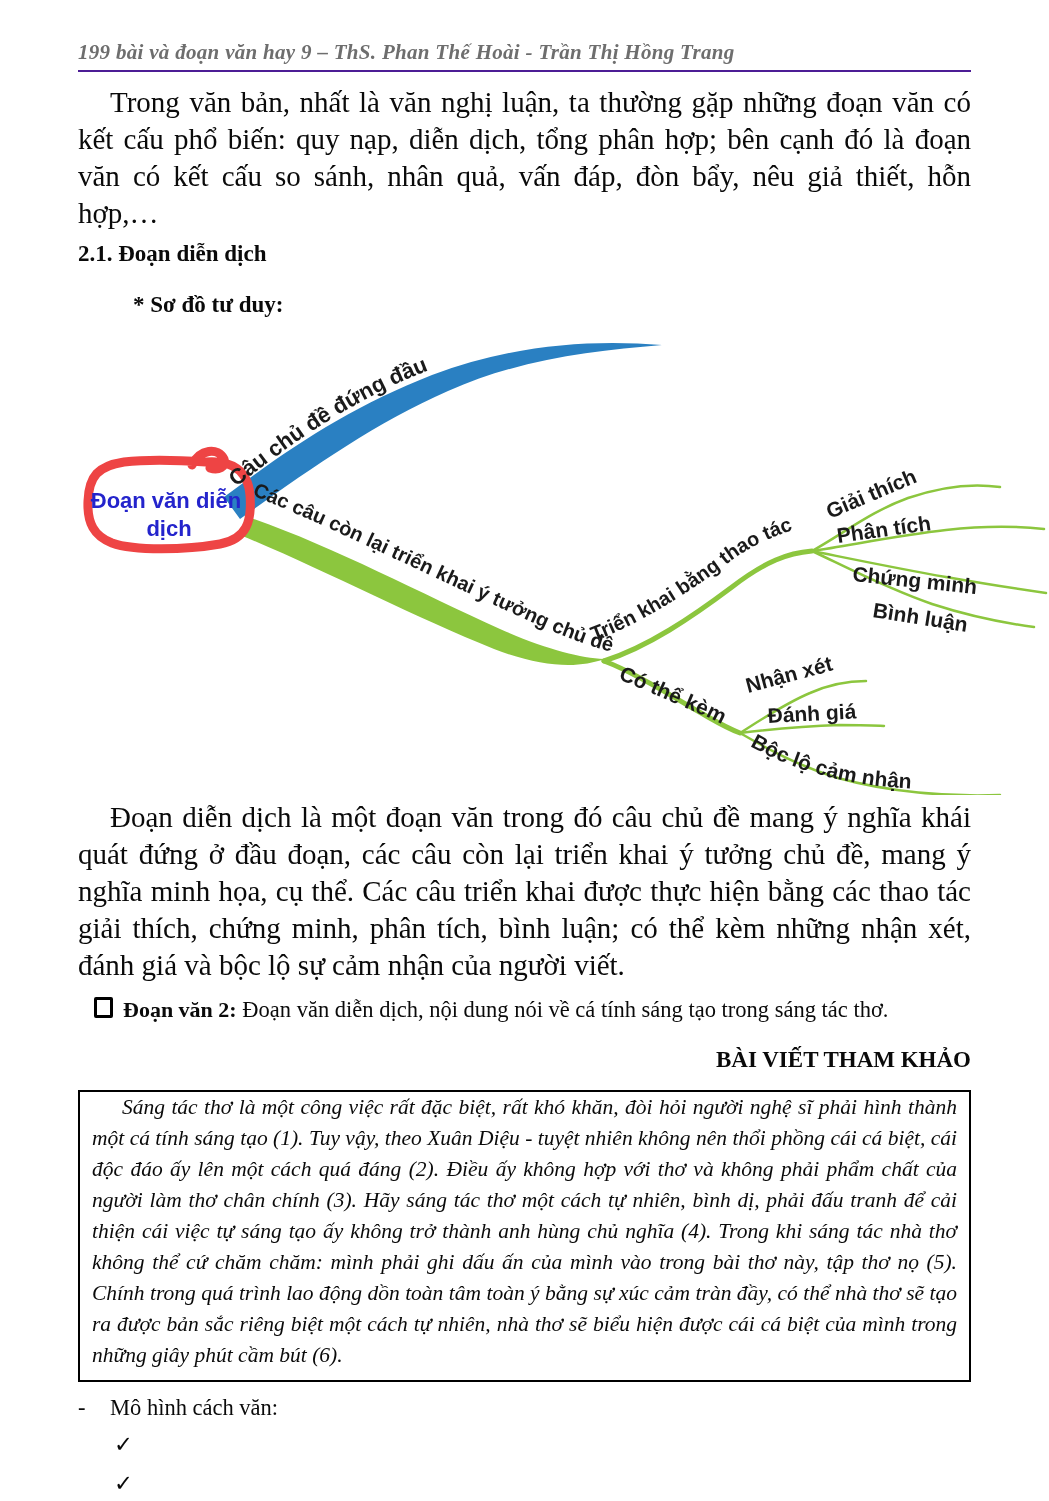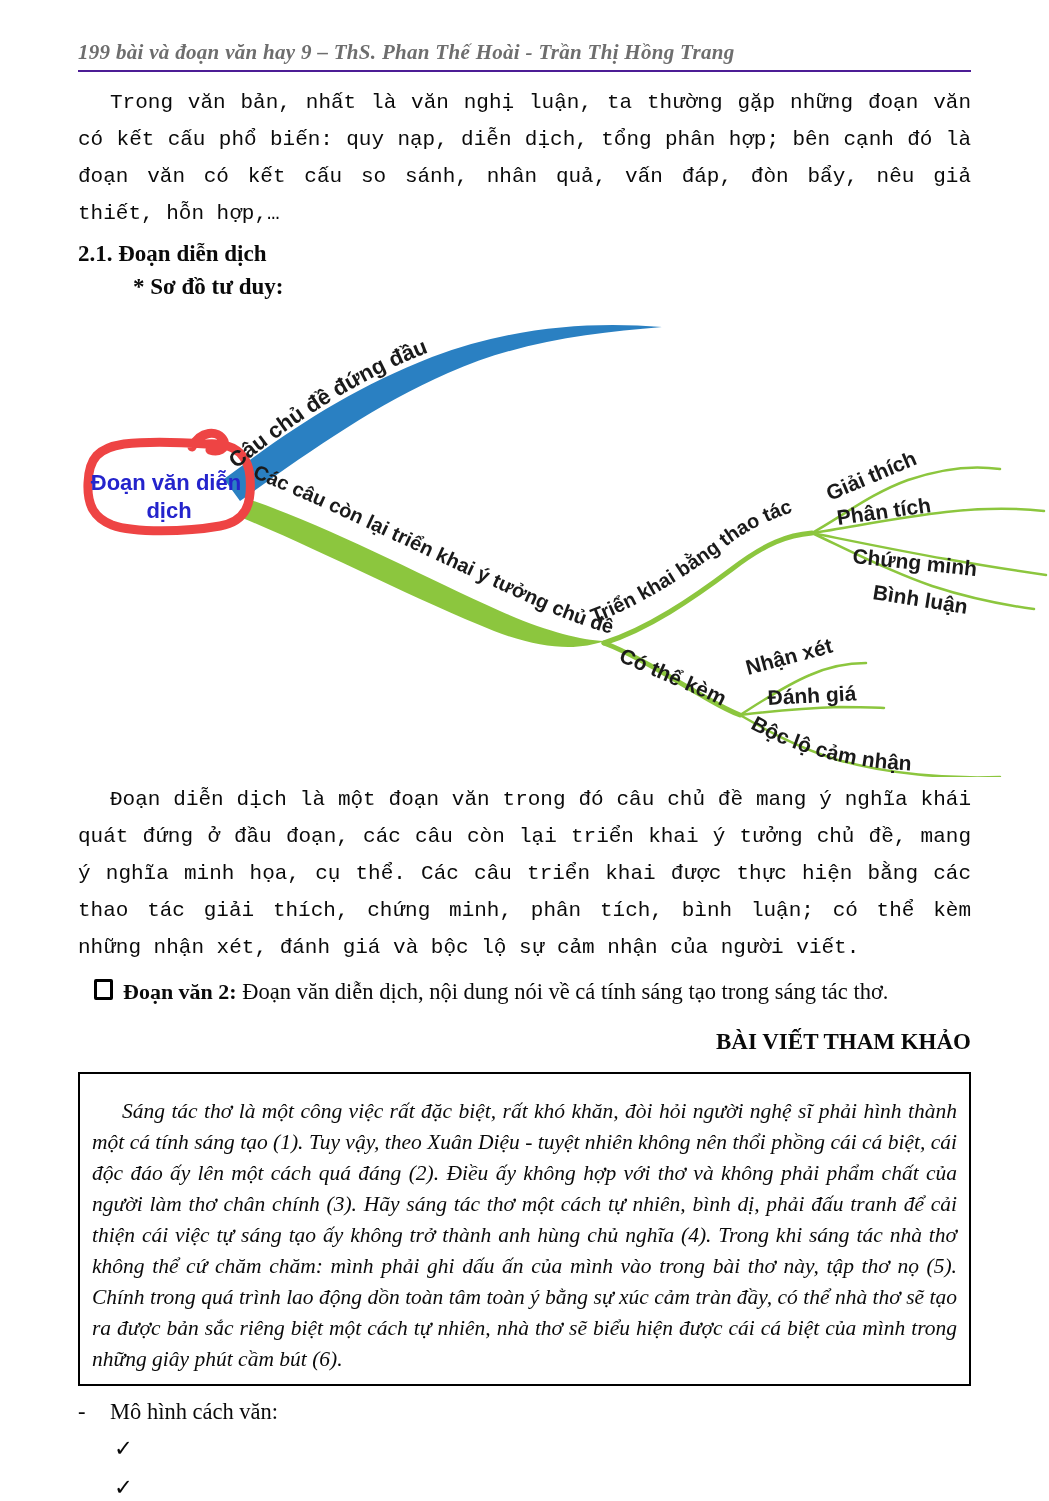--- a/index.html
+++ b/index.html
@@ -10,29 +10,29 @@
   .hdr{
     margin:40px 78px 0 78px;
     font:italic 600 21px "Liberation Serif",serif;
     color:#6e6e6e;
     padding-bottom:5px;
     border-bottom:2px solid #4c1d95;
     letter-spacing:.3px;
   }
   .para{
     margin:12px 78px 0 78px;
-    font-size:21px;line-height:37px;
-    text-align:justify;text-indent:32px;font-family:Liberation Mono, monospace;
+    font-size:29px;line-height:37px;
+    text-align:justify;text-indent:32px;
   }
   .h-sec{
     margin:5px 78px 0 78px;
     font-size:23px;font-weight:bold;line-height:33px;
   }
   .h-sub{
-    margin:0 78px 0 133px;
+    margin:18px 78px 0 133px;
     font-size:23px;font-weight:bold;line-height:33px;
   }
   svg.mindmap{display:block;width:1049px;height:474px;}
   .mm-label{font-family:"Liberation Sans",sans-serif;font-weight:bold;fill:#1a1a1a;}
   .mm-center-text{font-family:"Liberation Sans",sans-serif;font-weight:bold;fill:#2424cc;font-size:22px;text-anchor:middle;}
   .example{
     margin:8px 78px 17px 78px;
     font-size:22.5px;line-height:35px;text-align:justify;
   }
   .sq{
@@ -41,21 +41,21 @@
     margin:0 10px 0 16px;position:relative;top:1px;
   }
   .example b{font-size:22px;}
   .ref-title{
     margin:15px 78px;
     text-align:right;font-weight:bold;font-size:23px;line-height:31px;
   }
   .box{
     margin:4px 78px 0 78px;
     border:2px solid #000;
-    padding:22px 12px 9px 12px;
+    padding:0 12px 9px 12px;
     font-style:italic;font-size:21.5px;line-height:31px;
     text-align:justify;text-indent:30px;
   }
   .analysis{margin:8px 78px 0 78px;font-size:22.5px;}
   .analysis-head{display:flex;line-height:35px;}
   .analysis-head .dash{width:32px;}
   .check-item{display:flex;margin-left:36px;line-height:39px;}
   .check-item .check{margin-right:10px;}
   .page-num{
     margin:14px 78px 0 78px;

